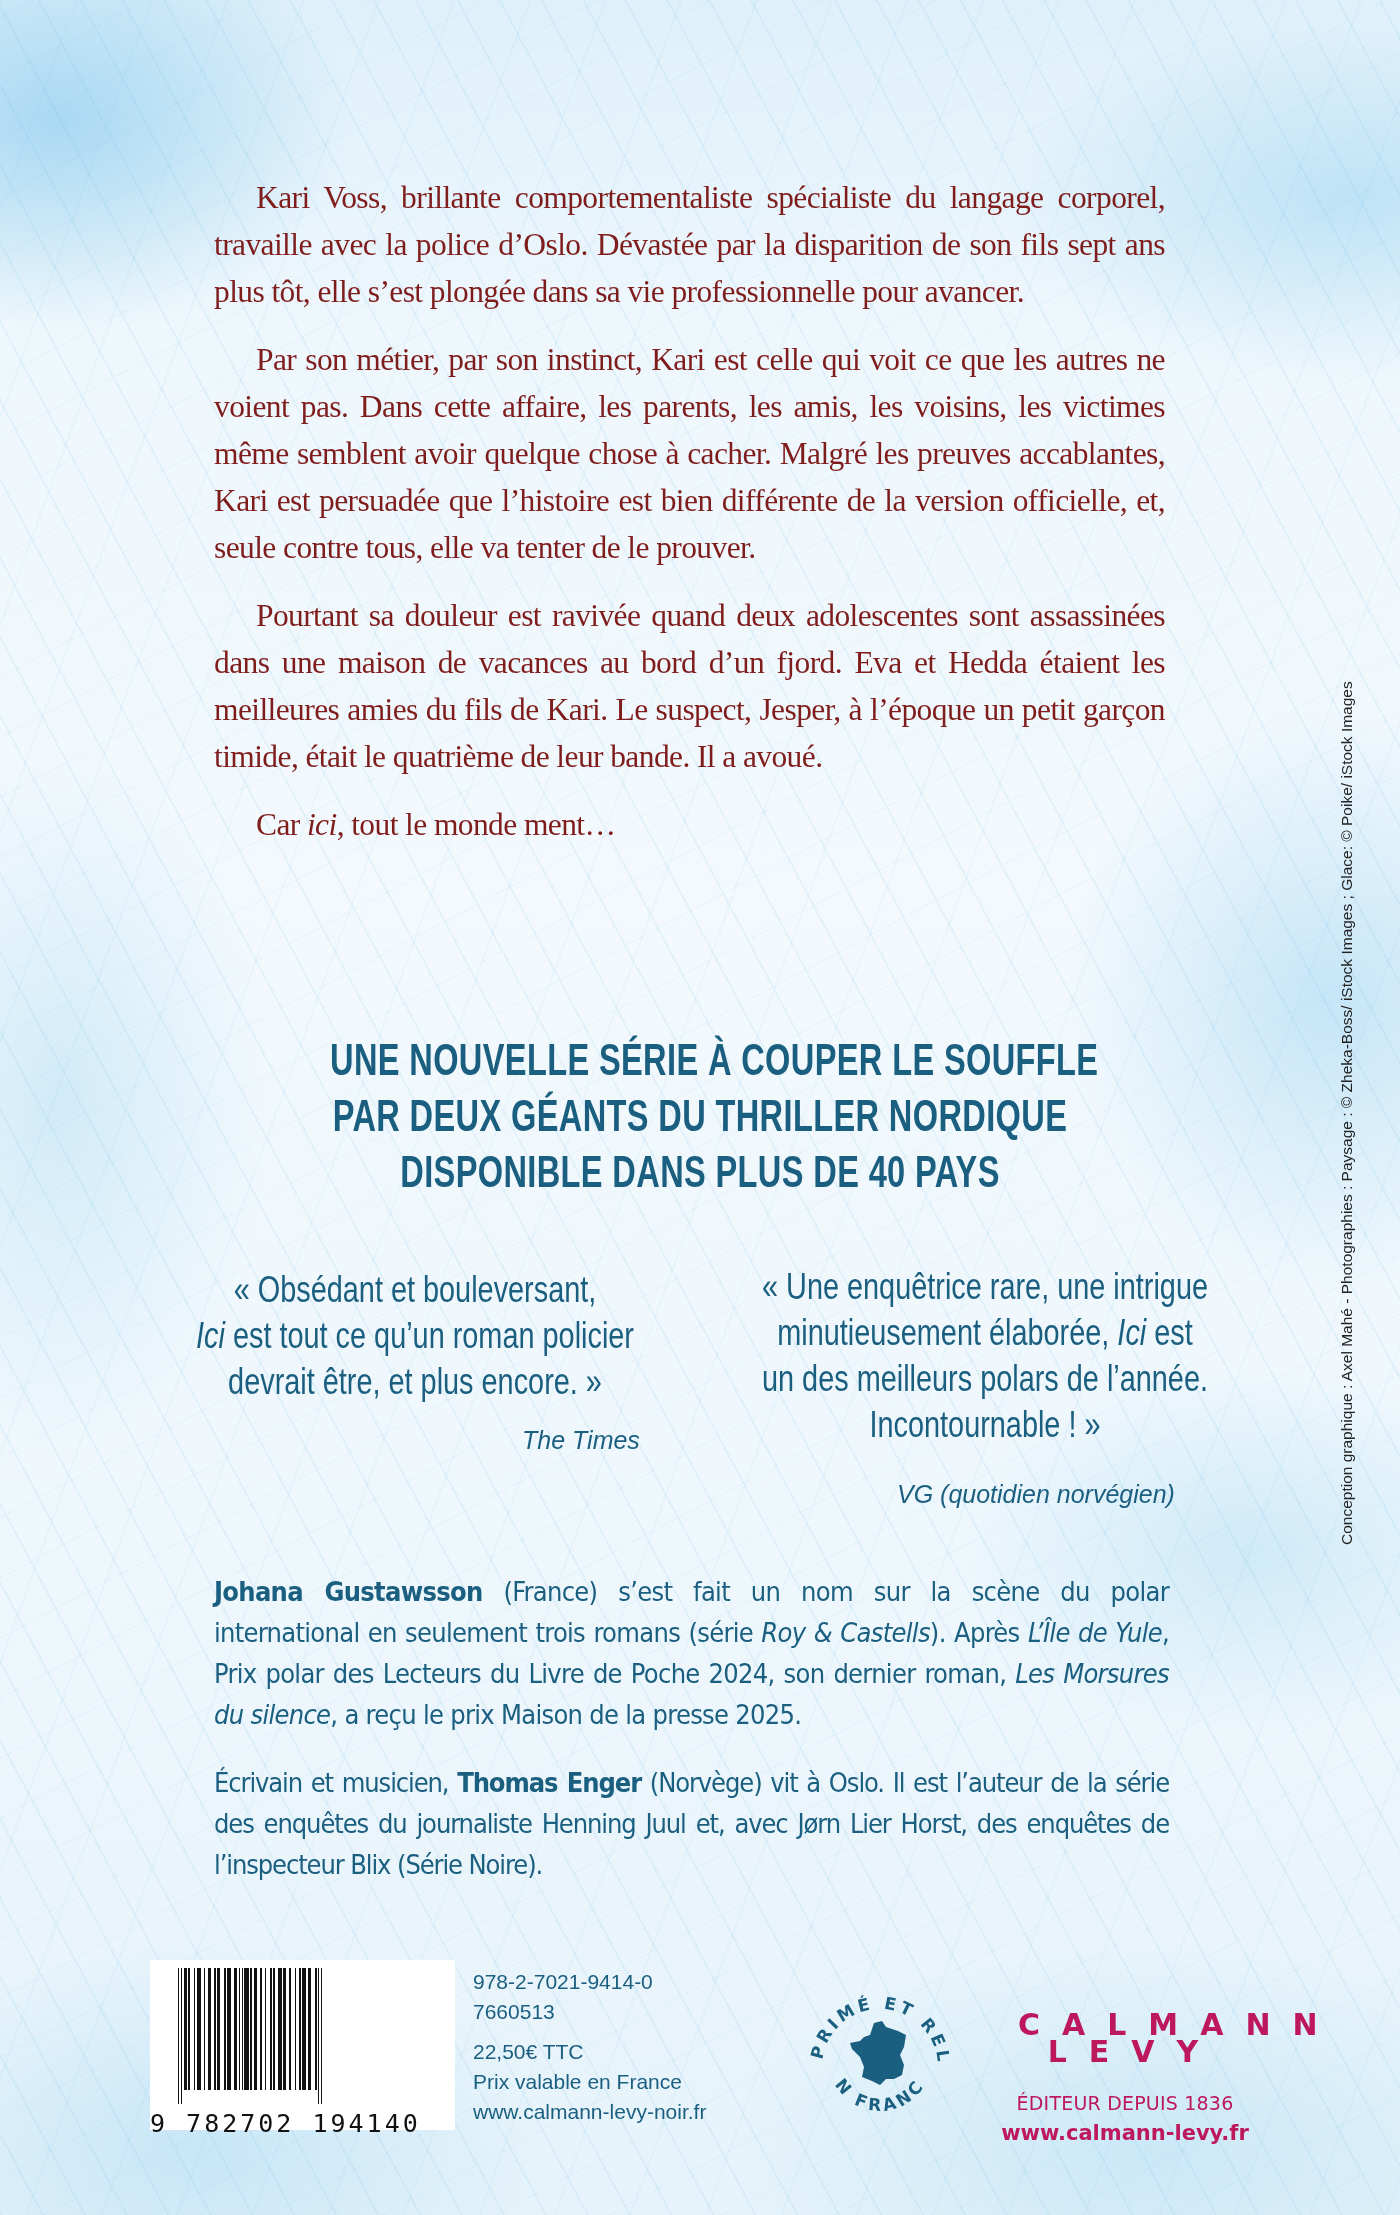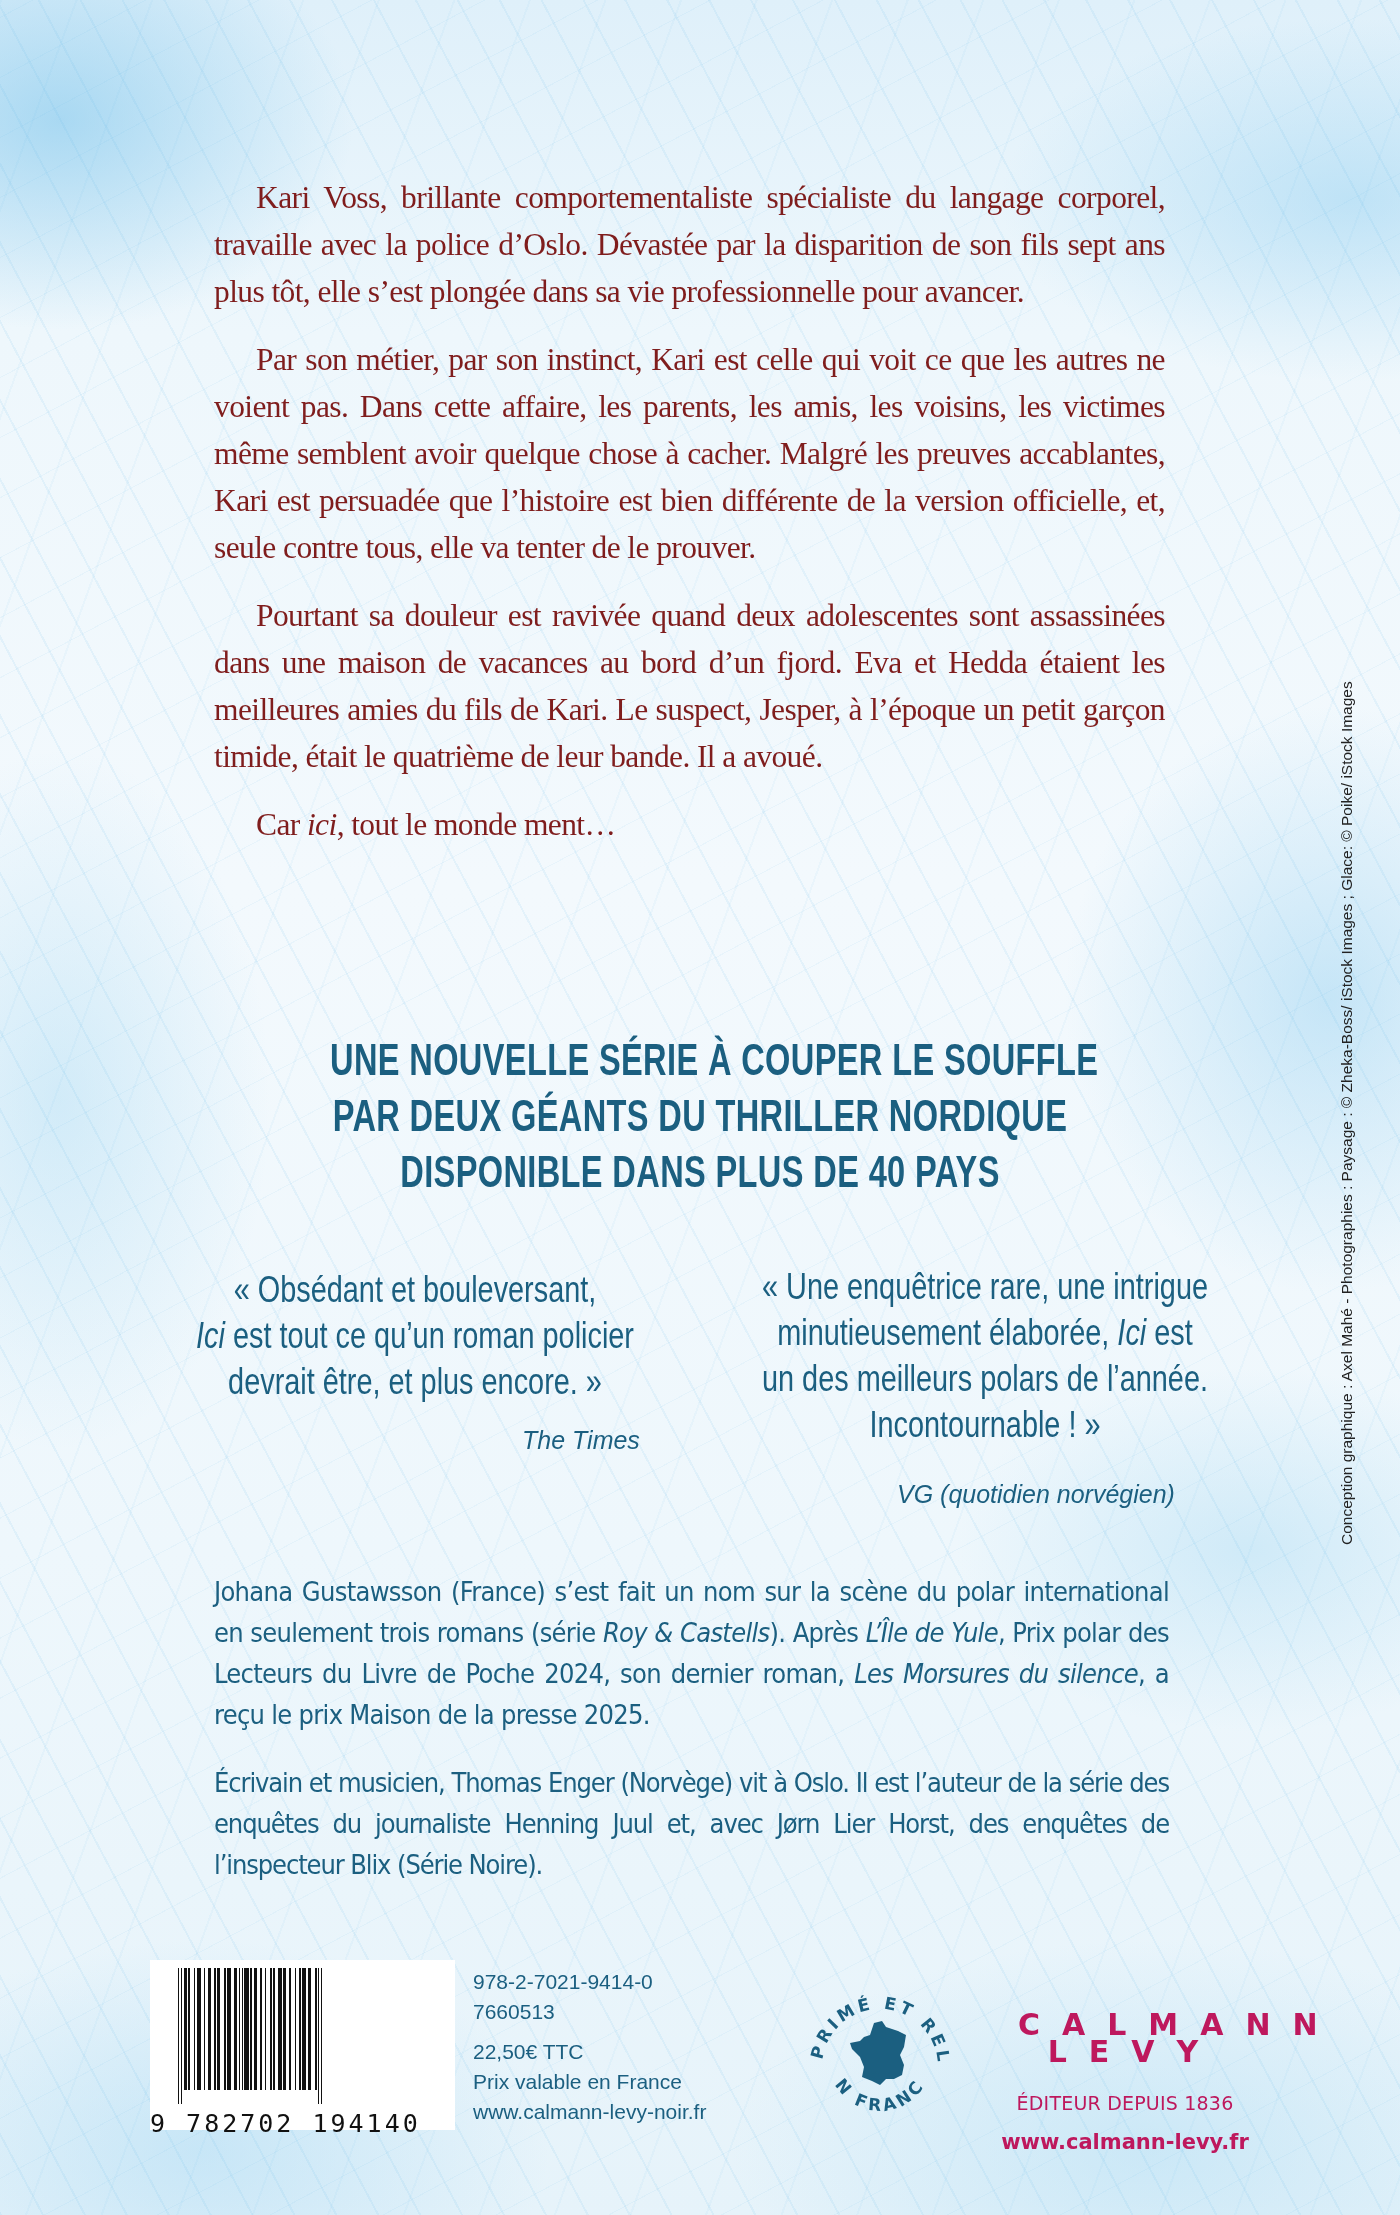--- a/index.html
+++ b/index.html
@@ -64,21 +64,21 @@
       width: 920px; white-space: nowrap;
       font-family: "Liberation Sans", sans-serif; font-size: 15.5px; color: #222;
     }
     .bio {
       position: absolute; left: 214px; width: 955px;
       font-family: "DejaVu Sans Condensed", "DejaVu Sans", sans-serif;
       font-stretch: condensed;
       font-size: 27px; line-height: 41px; color: #1b5f80;
       text-align: justify; letter-spacing: -0.7px;
     }
-    .bio b { font-weight: normal; }
+    .bio b { font-weight: bold; }
     .bio em { font-style: italic; }
     .bio-1 { top: 1571px; }
     .bio-2 { top: 1762px; letter-spacing: -1.1px; }
     .barcode {
       position: absolute; left: 150px; top: 1960px; width: 305px; height: 170px;
       background: #fff;
     }
     .bars {
       position: absolute; left: 28px; top: 8px; width: 265px; height: 122px;
       display: flex; align-items: stretch;
@@ -98,21 +98,21 @@
     .isbn-info .gap { height: 10px; }
     .made-in-france { position: absolute; left: 800px; top: 1975px; width: 160px; height: 160px; }
     .publisher {
       position: absolute; left: 1000px; top: 2010px; width: 250px; text-align: center;
       color: #be185d;
     }
     .pub-logo { font-family: "DejaVu Sans", sans-serif; font-weight: bold; }
     .pub-logo .l1 { font-size: 30px; letter-spacing: 22px; line-height: 30px; margin-left: 18px; }
     .pub-logo .l2 { font-size: 30px; letter-spacing: 22px; line-height: 24px; margin-left: 18px; }
     .pub-tagline { font-family: "DejaVu Sans", sans-serif; font-size: 19px; margin-top: 28px; letter-spacing: 0.2px; }
-    .pub-url { font-family: "DejaVu Sans", sans-serif; font-weight: bold; font-size: 21px; margin-top: 16px; }
+    .pub-url { font-family: "DejaVu Sans", sans-serif; font-weight: bold; font-size: 21px; margin-top: 7px; }
   </style>
 </head>
 <body>
 
 <div class="texture"></div>
 
 <div class="synopsis">
   <p>Kari Voss, brillante comportementaliste spécialiste du langage corporel, travaille avec la police d’Oslo. Dévastée par la disparition de son fils sept ans plus tôt, elle s’est plongée dans sa vie professionnelle pour avancer.</p>
   <p>Par son métier, par son instinct, Kari est celle qui voit ce que les autres ne voient pas. Dans cette affaire, les parents, les amis, les voisins, les victimes même semblent avoir quelque chose à cacher. Malgré les preuves accablantes, Kari est persuadée que l’histoire est bien différente de la version officielle, et, seule contre tous, elle va tenter de le prouver.</p>
   <p>Pourtant sa douleur est ravivée quand deux adolescentes sont assassinées dans une maison de vacances au bord d’un fjord. Eva et Hedda étaient les meilleures amies du fils de Kari. Le suspect, Jesper, à l’époque un petit garçon timide, était le quatrième de leur bande. Il a avoué.</p>

